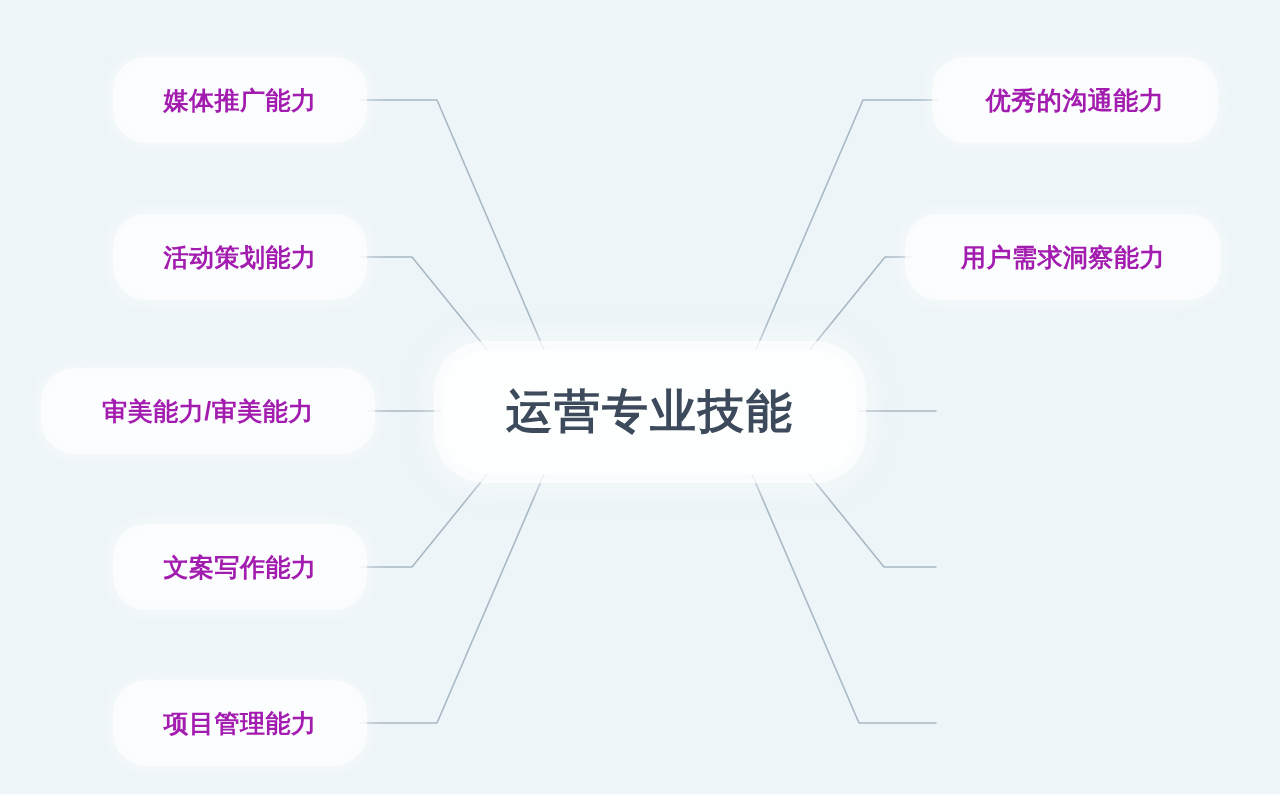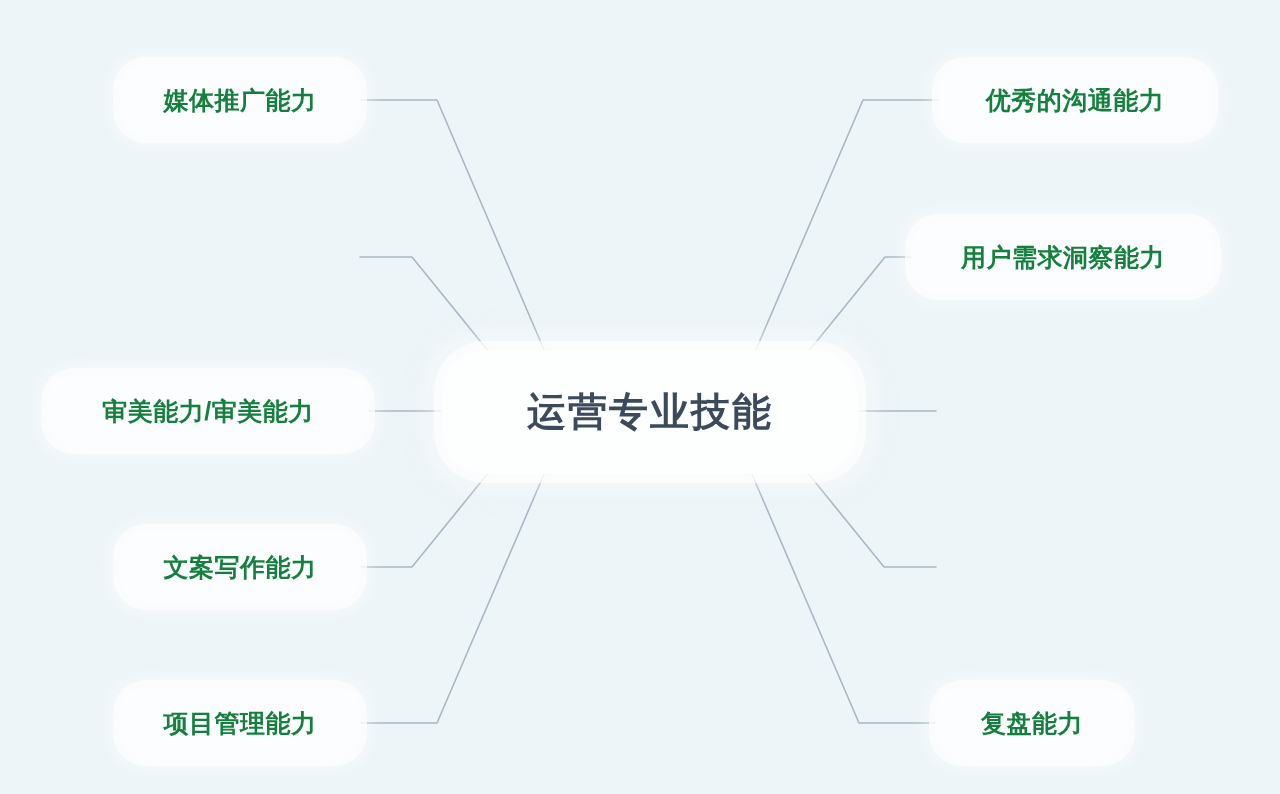--- a/index.html
+++ b/index.html
@@ -39,21 +39,21 @@
   
   .leaf-node {
     position: absolute;
     display: flex;
     align-items: center;
     justify-content: center;
     box-sizing: border-box;
     background: #fcfdfe;
     border-radius: 26px;
     height: 72px;
-    color: #15803d;
+    color: #a21caf;
     font-size: 25px;
     font-weight: 600;
     letter-spacing: 0.5px;
     white-space: nowrap;
     box-shadow:
       0 0 0 7px rgba(252,253,254,0.72),
       0 0 16px 9px rgba(252,253,254,0.55);
   }
 
   .leaf-node.left  { justify-content: center; }
@@ -65,21 +65,21 @@
     left: 443px;
     top: 350px;
     width: 414px;
     height: 124px;
     display: flex;
     align-items: center;
     justify-content: center;
     background: #fdfefe;
     border-radius: 42px;
     color: #3d4a5c;
-    font-size: 39px;
+    font-size: 46px;
     font-weight: 700;
     letter-spacing: 2px;
     white-space: nowrap;
     box-shadow:
       0 0 0 9px rgba(253,254,254,0.7),
       0 0 22px 14px rgba(253,254,254,0.5);
     z-index: 3;
   }
 </style>
 </head>
@@ -101,29 +101,29 @@
         <polyline points="936,723 859,723 751,472" stroke="#a8b8c4" fill="none"></polyline>
       </g>
   </svg>
 
   <div class="node-layer">
 
     <div id="central-node">运营专业技能</div>
 
     <div class="leaf-node left" style="left:120px; top:64px; width:240px;">媒体推广能力</div>
 
+    <div class="leaf-node left" style="left:120px; top:221px; width:240px;">活动策划能力</div>
 
     <div class="leaf-node left" style="left:48px; top:375px; width:320px;">审美能力/审美能力</div>
 
     <div class="leaf-node left" style="left:120px; top:687px; width:240px;">项目管理能力</div>
 
     <div class="leaf-node left" style="left:120px; top:531px; width:240px;">文案写作能力</div>
 
     <div class="leaf-node right" style="left:939px; top:64px; width:272px;">优秀的沟通能力</div>
 
     <div class="leaf-node right" style="left:912px; top:221px; width:302px;">用户需求洞察能力</div>
 
 
 
-    <div class="leaf-node right" style="left:936px; top:687px; width:192px;">复盘能力</div>
 
   </div>
 </div>
 
 </body></html>

